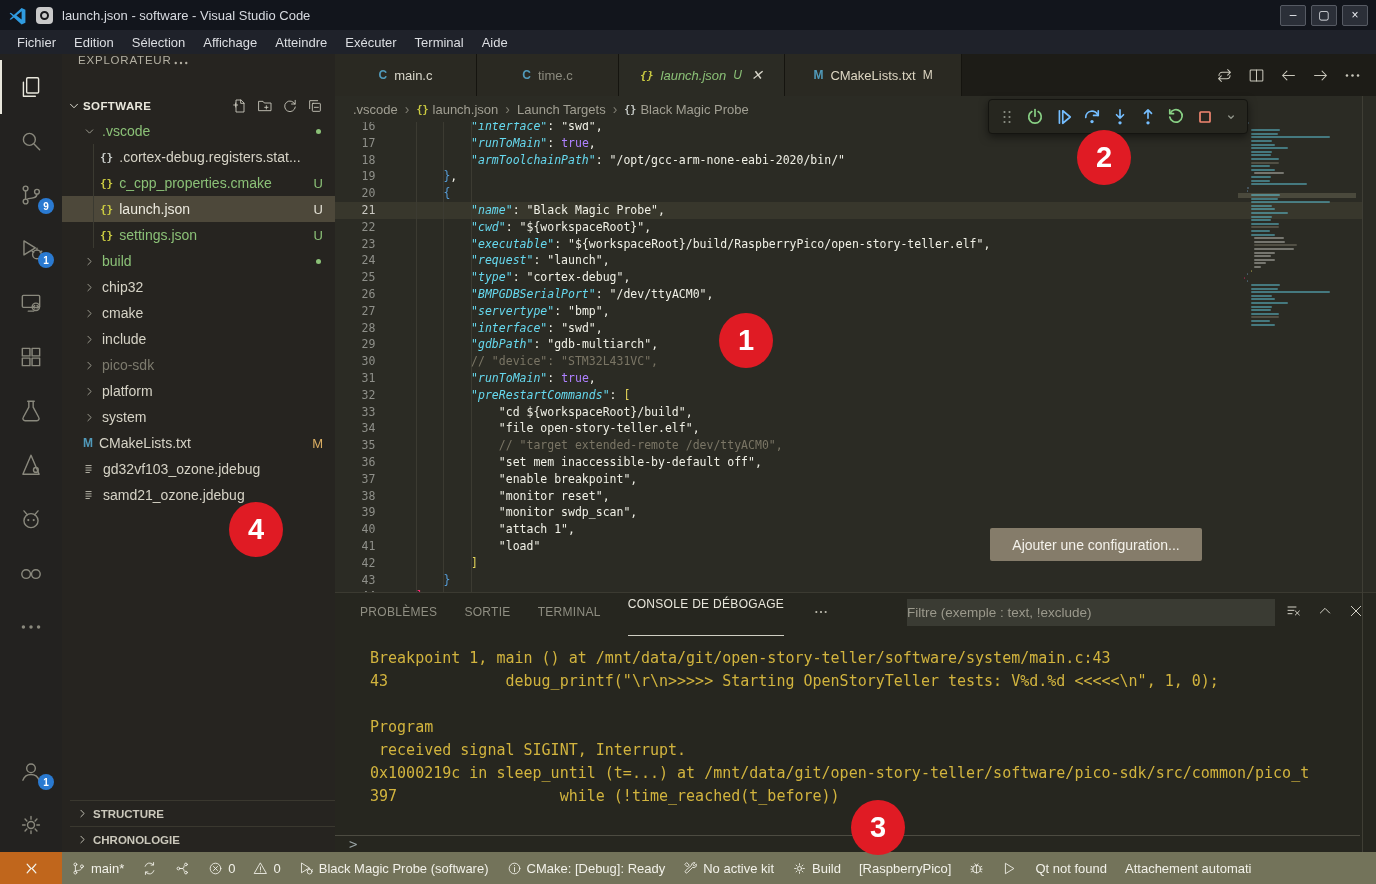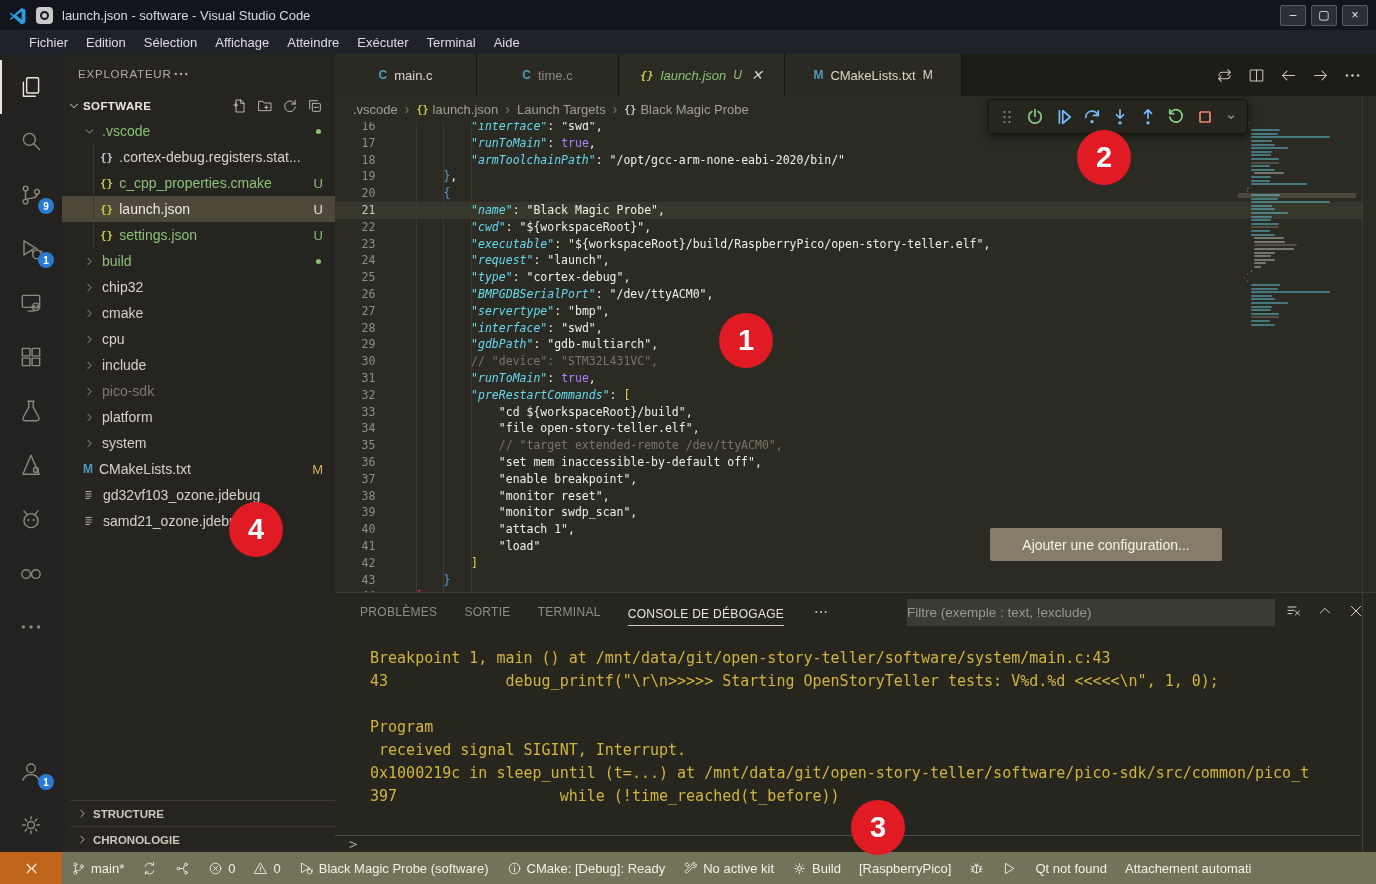--- a/index.html
+++ b/index.html
@@ -10,36 +10,36 @@
 
   
   .titlebar{height:30px;background:#12151c;display:flex;align-items:center;padding:0 8px;gap:9px;color:#d7dae0;font-size:13px;}
   .vslogo{width:19px;height:19px;}
   .appicon{width:17px;height:17px;border-radius:4px;background:#c9c9c9;display:flex;align-items:center;justify-content:center;}
   .appicon i{width:9px;height:9px;border:2.5px solid #17171a;border-radius:50%;}
   .wbtns{margin-left:auto;display:flex;gap:5px;}
   .wbtn{width:26px;height:21px;border:1px solid #565a63;background:#2b2f38;color:#eceef2;display:flex;align-items:center;justify-content:center;font-size:12px;border-radius:2px;cursor:pointer;}
 
   
-  .menubar{height:24px;background:#1f222a;display:flex;align-items:center;padding-left:20px;color:#dcdee2;font-size:13px;}
+  .menubar{height:24px;background:#1f222a;display:flex;align-items:center;padding-left:8px;color:#dcdee2;font-size:13px;}
   .menu-item{padding:2px 9px;border-radius:3px;cursor:pointer;}
 
   .main{display:flex;height:798px;}
 
   
   .activitybar{width:62px;background:#232220;display:flex;flex-direction:column;align-items:center;padding-top:6px;position:relative;flex:none;}
   .ab-item{width:62px;height:54px;display:flex;align-items:center;justify-content:center;color:#8a897d;position:relative;cursor:pointer;}
   .ab-item.active{color:#e9e7dc;box-shadow:inset 2px 0 0 #e9e7dc;}
   .ab-badge{position:absolute;right:8px;bottom:8px;background:#2a7ad1;border-radius:9px;min-width:16px;height:16px;padding:0 3px;
     font-size:10px;font-weight:bold;color:#fff;display:flex;align-items:center;justify-content:center;}
   .ab-spacer{flex:1;}
 
   
   .sidebar{width:273px;background:#262420;position:relative;flex:none;color:#d6d3c6;overflow:hidden;}
-  .sbheader{height:40px;padding:0 16px;display:flex;align-items:center;font-size:11.5px;letter-spacing:.8px;color:#b2afa2;}
+  .sbheader{height:40px;padding:0 16px;display:flex;font-size:11.5px;letter-spacing:.8px;color:#b2afa2;}
   .sbheader .icon{margin-left:auto;color:#b2afa2;}
   .section-head{height:24px;display:flex;align-items:center;font-weight:bold;font-size:11.5px;letter-spacing:.4px;color:#eae8dd;padding-left:5px;gap:2px;cursor:pointer;}
   .sh-actions{margin-left:auto;display:flex;gap:9px;padding-right:12px;color:#cfcdc2;}
   .tree{position:absolute;top:64px;left:0;right:0;}
   .trow{height:26px;display:flex;align-items:center;font-size:14px;gap:6px;cursor:pointer;position:relative;color:#d6d3c6;}
   .trow.sel{background:#4d483a;color:#eceadf;}
   .trow .chev{color:#a5a396;}
   .trow.d1{padding-left:38px;}
   .trow.d0{padding-left:21px;}
   .guide{position:absolute;left:31px;top:0;bottom:0;width:1px;background:#3b3a31;}
@@ -91,33 +91,33 @@
   .tok-y{color:#e5d55a;}
   .tok-m{color:#f92672;}
   .ig{position:absolute;top:0;bottom:0;width:1px;background:#3c3b32;}
 
   .minimap{position:absolute;left:903px;top:0;width:118px;height:100%;}
   .mm-bar{position:absolute;height:2px;border-radius:1px;}
   .mm-band{position:absolute;left:0;right:0;height:5px;background:#4a493c;}
 
   .scrolledge{position:absolute;left:1027px;top:42px;bottom:0;width:1px;background:#3f3e35;z-index:2;}
 
-  .addcfg{position:absolute;left:655px;top:406px;width:232px;height:33px;background:#857c6a;color:#f4f2eb;
+  .addcfg{position:absolute;left:655px;top:406px;width:212px;height:33px;background:#857c6a;color:#f4f2eb;
     font-size:14px;font-family:"Liberation Sans",sans-serif;border:none;border-radius:2px;cursor:pointer;}
 
   .debugtoolbar{position:absolute;left:653px;top:45px;width:260px;height:35px;background:#26261f;border:1px solid #141410;
     border-radius:4px;display:flex;align-items:center;justify-content:space-evenly;box-shadow:0 3px 8px rgba(0,0,0,.5);z-index:6;}
   .dtb{display:flex;align-items:center;justify-content:center;cursor:pointer;}
   .c-green{color:#89d185;} .c-blue{color:#75beff;} .c-red{color:#f48771;} .c-grey{color:#8f9388;}
 
   
   .panel{position:relative;height:260px;border-top:1px solid #3b3a31;background:#26261f;}
   .paneltabs{position:absolute;top:0;left:25px;display:flex;gap:27px;height:38px;align-items:center;font-size:12px;color:#8f8e82;}
   .ptab{cursor:pointer;letter-spacing:.3px;}
-  .ptab.active{color:#e8e6db;border-bottom:1px solid #d0cec3;padding-bottom:4px;margin-bottom:-9px;}
+  .ptab.active{color:#e8e6db;border-bottom:1px solid #d0cec3;padding-bottom:24px;margin-bottom:-9px;}
   .pmore{color:#c3c1b5;margin-left:2px;cursor:pointer;}
   .filter{position:absolute;right:101px;top:6px;width:368px;height:27px;background:#3a3b33;border:none;outline:none;
     color:#dddbd0;font-size:13.5px;padding:0 0;font-family:"Liberation Sans",sans-serif;}
   .filter::placeholder{color:#9b998c;}
   .panelicons{position:absolute;right:12px;top:10px;display:flex;gap:15px;color:#d3d1c6;}
   .console{position:absolute;top:54px;left:0;right:16px;padding-left:35px;
     font:15px/23px "DejaVu Sans Mono",monospace;color:#d2b43e;}
   .console div{min-height:23px;white-space:pre;}
   .promptrow{position:absolute;top:242px;left:0;right:16px;border-top:1px solid #4c4b41;height:17px;padding-left:14px;
     color:#9aa5a6;font:14px/17px "DejaVu Sans Mono",monospace;}
@@ -355,28 +355,20 @@
             </span>
             <span class="">chip32</span>
           </div>
           <div class="trow d0">
             <span class="chev">
               <svg class="icon" width="13" height="13" viewBox="0 0 24 24" fill="none" stroke="currentColor" stroke-width="1.7" stroke-linecap="round" stroke-linejoin="round">
                 <path d="M9 6l6 6-6 6"></path>
               </svg>
             </span>
             <span class="">cmake</span>
-          </div>
-          <div class="trow d0">
-            <span class="chev">
-              <svg class="icon" width="13" height="13" viewBox="0 0 24 24" fill="none" stroke="currentColor" stroke-width="1.7" stroke-linecap="round" stroke-linejoin="round">
-                <path d="M9 6l6 6-6 6"></path>
-              </svg>
-            </span>
-            <span class="">cpu</span>
           </div>
           <div class="trow d0">
             <span class="chev">
               <svg class="icon" width="13" height="13" viewBox="0 0 24 24" fill="none" stroke="currentColor" stroke-width="1.7" stroke-linecap="round" stroke-linejoin="round">
                 <path d="M9 6l6 6-6 6"></path>
               </svg>
             </span>
             <span class="">include</span>
           </div>
           <div class="trow d0">

